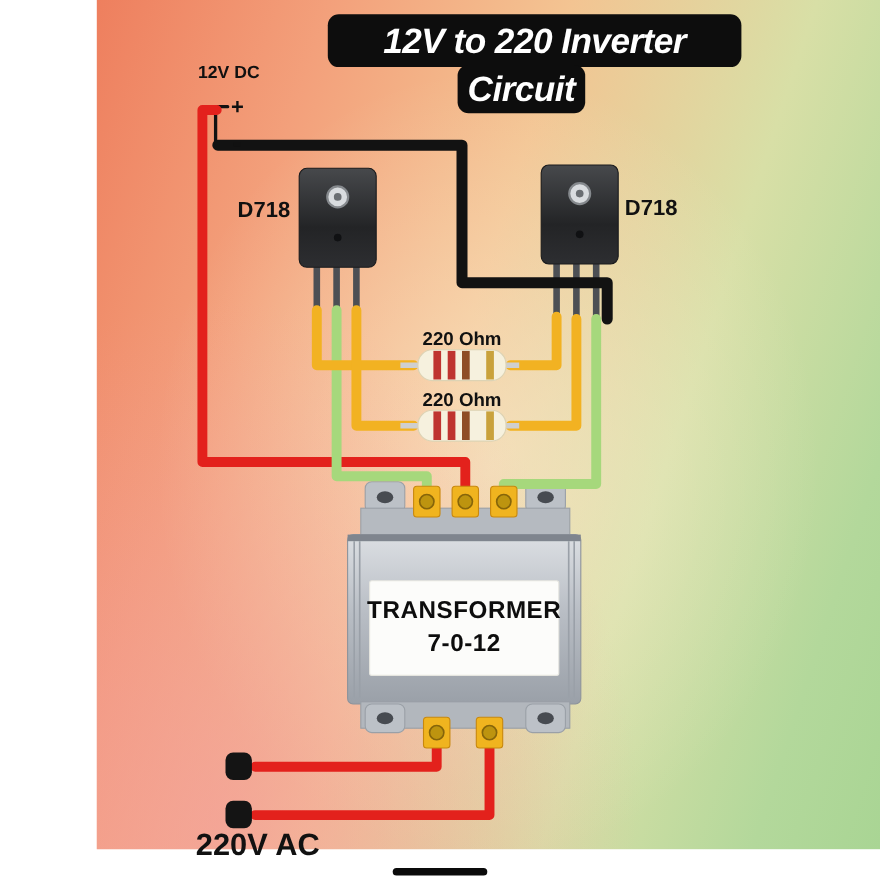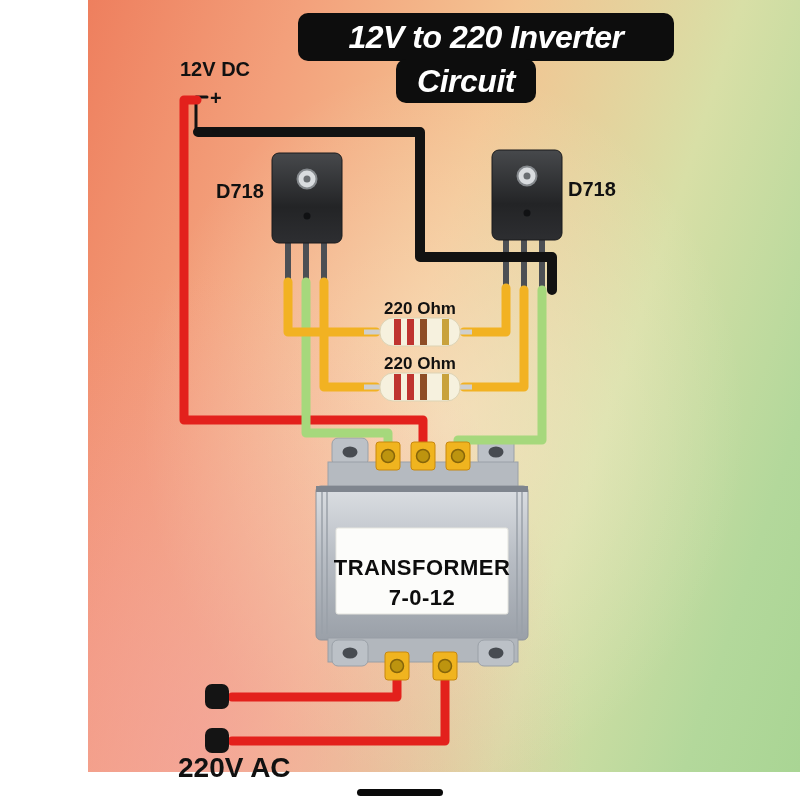--- a/index.html
+++ b/index.html
@@ -8,21 +8,21 @@
   .bg{position:absolute;left:88px;top:0;width:712px;height:772px;
       background:
         radial-gradient(ellipse at 16% 97%, rgba(244,150,160,0.55), rgba(244,150,160,0) 45%),
         radial-gradient(ellipse at 50% 55%, rgba(255,246,228,0.45), rgba(255,246,228,0) 60%),
         linear-gradient(108deg,#ee7f5e 0%,#f3a07b 22%,#f3c492 45%,#d8dfa6 68%,#b3d89b 88%,#a9d594 100%);}
   svg.layer{position:absolute;left:0;top:0;}
   .lbl{position:absolute;color:#111;font-weight:bold;white-space:nowrap;}
   .title-box{position:absolute;background:#0d0d0d;color:#fff;font-weight:bold;font-style:italic;
              border-radius:10px;display:flex;align-items:center;justify-content:center;
              font-size:32px;letter-spacing:-0.5px;}
-  .tf-label{position:absolute;left:336px;top:528px;width:172px;height:110px;display:flex;
+  .tf-label{position:absolute;left:336px;top:528px;width:172px;height:84px;display:flex;
             flex-direction:column;align-items:center;justify-content:center;gap:4px;
             font-weight:bold;color:#0d0d0d;font-size:22px;letter-spacing:0.5px;}
   .home-pill{position:absolute;left:357px;top:789px;width:86px;height:7px;background:#0a0a0a;border-radius:4px;}
 </style>
 </head>
 <body>
 
 <div class="canvas">
 
   <div class="bg"></div>
@@ -122,23 +122,23 @@
       <rect x="433" y="652" width="24" height="28" rx="3" fill="#f0b41f" stroke="#c8880e"></rect>
       <circle cx="397" cy="666" r="6.5" fill="#bd940f" stroke="#86650a" stroke-width="1.5"></circle>
       <circle cx="445" cy="666" r="6.5" fill="#bd940f" stroke="#86650a" stroke-width="1.5"></circle>
     </g>
 
     <rect x="205" y="684" width="24" height="25" rx="7" fill="#141414"></rect>
     <rect x="205" y="728" width="24" height="25" rx="7" fill="#141414"></rect>
   </svg>
 
   <div class="title-box" style="left:298px;top:13px;width:376px;height:48px;">12V to 220 Inverter</div>
-  <div class="title-box" style="left:396px;top:59px;width:140px;height:44px;text-align:center;">Circuit</div>
+  <div class="title-box" style="left:416px;top:59px;width:116px;height:44px;text-align:center;">Circuit</div>
 
-  <div class="lbl" style="left:180px;top:58px;font-size:20px;">12V DC</div>
+  <div class="lbl" style="left:180px;top:58px;font-size:16px;">12V DC</div>
   <div class="lbl" style="left:210px;top:87px;font-size:20px;">+</div>
   <div class="lbl" style="left:211px;top:114px;font-size:26px;">-</div>
 
   <div class="lbl" style="left:216px;top:180px;font-size:20px;">D718</div>
   <div class="lbl" style="left:568px;top:178px;font-size:20px;">D718</div>
 
   <div class="lbl" style="left:368px;top:299px;width:104px;text-align:center;font-size:17px;">220 Ohm</div>
   <div class="lbl" style="left:368px;top:354px;width:104px;text-align:center;font-size:17px;">220 Ohm</div>
 
   <div class="tf-label">

